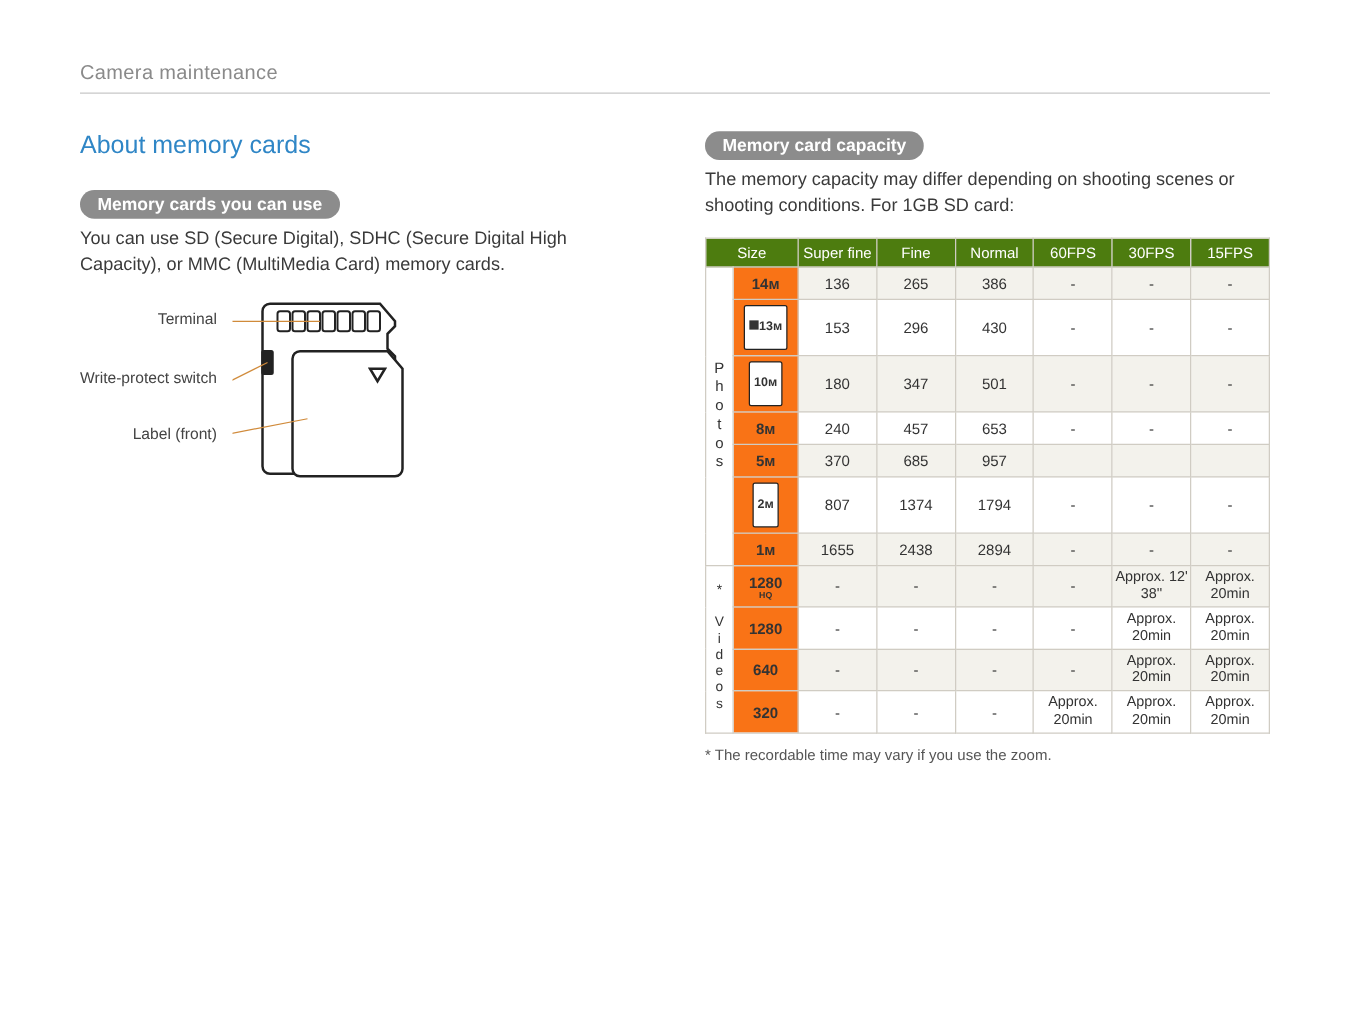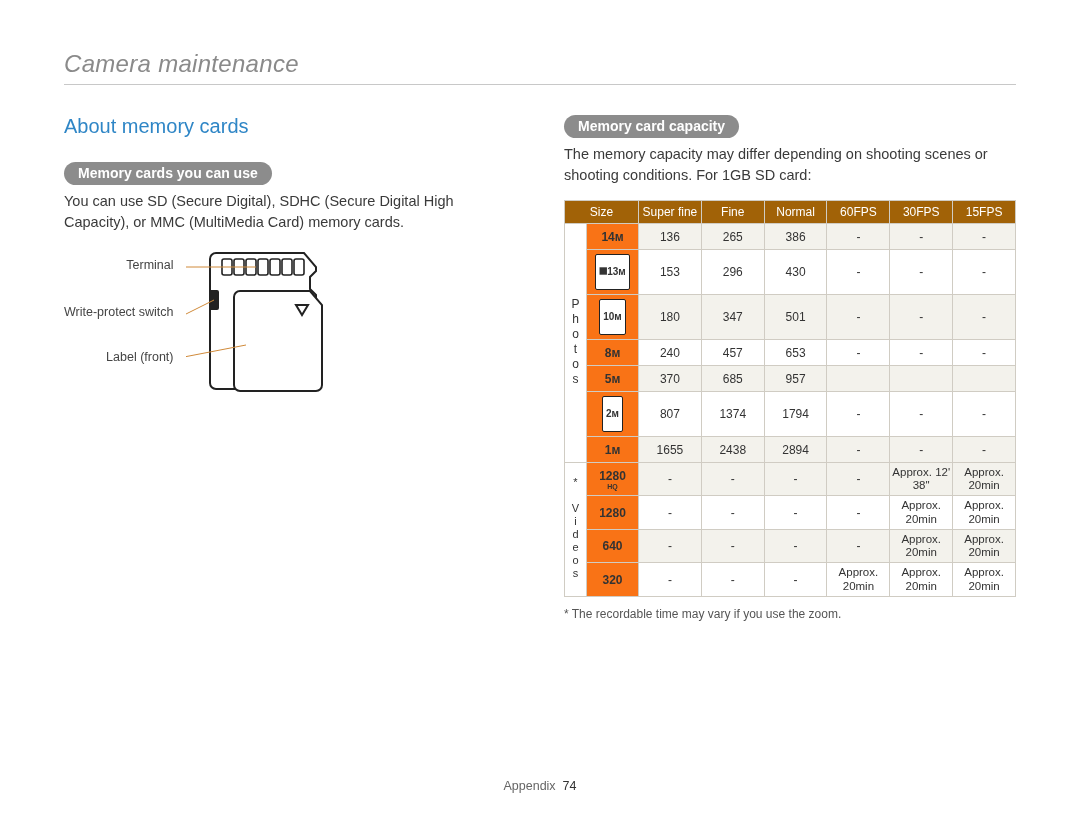--- a/index.html
+++ b/index.html
@@ -1,34 +1,34 @@
 <!DOCTYPE html>
 <html><head>
 <meta charset="utf-8">
 <style>
   * { box-sizing: border-box; margin: 0; padding: 0; }
   html, body { width: 1080px; height: 815px; background: #fff; font-family: "Helvetica Neue", Arial, sans-serif; color: #333; font-weight: 300; }
   .page { padding: 50px 64px 0 64px; position: relative; height: 100%; }
-  .breadcrumb { font-size: 24px; color: #8a8a8a; font-weight: 300; letter-spacing: .3px; font-style: italic; }
+  .breadcrumb { font-size: 16px; color: #8a8a8a; font-weight: 300; letter-spacing: .3px; }
   .rule { border: none; border-top: 1px solid #c8c8c8; margin-top: 6px; }
   .cols { display: flex; gap: 48px; margin-top: 30px; }
   .col { flex: 1 1 0; min-width: 0; }
   h1.title { color: #2f86c6; font-weight: 400; font-size: 20px; margin-bottom: 24px; }
   .pill { display: inline-block; background: #8c8c8c; color: #fff; font-size: 14px; font-weight: 600; padding: 3px 14px 4px 14px; border-radius: 12px; margin-bottom: 6px; }
   p.body { font-size: 14.5px; line-height: 1.45; color: #3a3a3a; font-weight: 300; }
   .diagram-wrap { display: flex; align-items: flex-start; margin: 12px 0 16px 0; }
   .diagram-labels { text-align: left; font-size: 12.5px; color: #444; margin-right: 12px; }
   .diagram-labels div { display:flex; align-items:center; justify-content:flex-end; }
   .diagram-labels .lbl1 { height: 40px; margin-top: 0px; }
   .diagram-labels .lbl2 { height: 42px; margin-top: 6px; }
   .diagram-labels .lbl3 { height: 36px; margin-top: 6px; }
   .table-wrap { display: flex; font-size: 12px; margin-top: 14px; }
   table { border-collapse: collapse; width: 100%; }
   th, td { border: 1px solid #d0ccc3; text-align: center; padding: 4px 0; font-weight: 300; height: 26px; }
-  thead th { background: #a16207; color: #fff; font-size: 12px; font-weight: 400; height: 20px; }
+  thead th { background: #4d7c0f; color: #fff; font-size: 12px; font-weight: 400; height: 20px; }
   td.icon { background: #f97316; width: 52px; font-weight: 700; font-family: Arial, sans-serif; font-size: 12px; }
   td.icon .boxed { display:inline-block; border:1.5px solid #222; padding:12px 3px; line-height:1; font-size:10px; border-radius:2px; background:#fff;}
   td.icon .sub { font-size:7px; display:block; line-height:1; }
   td.val-a { background: #f3f2ec; }
   td.val-b { background: #ffffff; }
   td.twoLine { line-height: 1.15; font-size: 11.5px; padding: 3px 0; }
   .vlabel-col { width: 22px; }
   table.cap { table-layout: fixed; }
   table.cap col.c-label { width: 22px; }
   table.cap col.c-icon { width: 52px; }
@@ -225,17 +225,13 @@
                 <td class="val-b twoLine">Approx. 20min</td>
               </tr>
             </tbody>
         </table>
       </div>
 
       <div class="footnote">* The recordable time may vary if you use the zoom.</div>
     </div>
   </div>
 
-  <div class="page-foot">
-    <span>Appendix</span>
-    &nbsp;<span class="pg">74</span>
-  </div>
 </div>
 
 </body></html>

